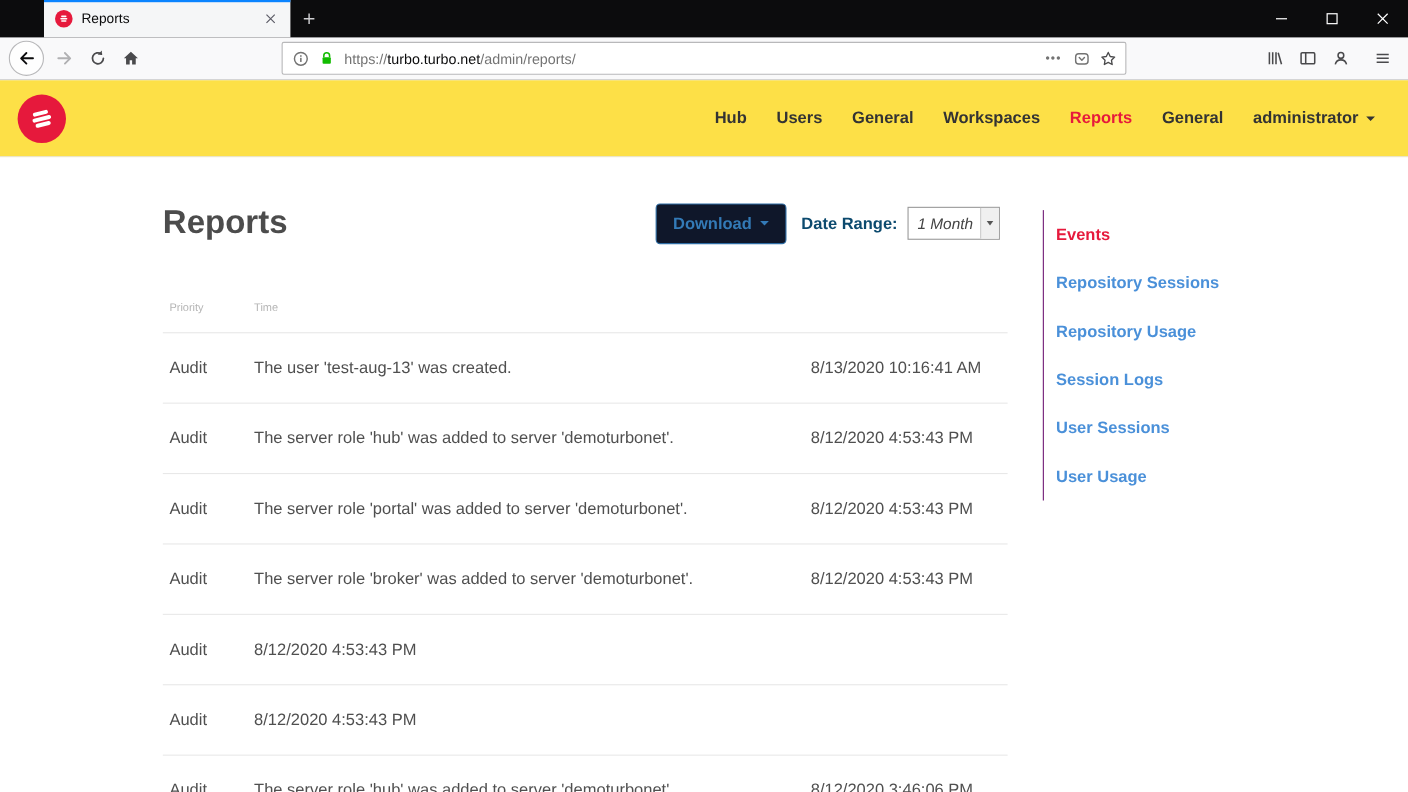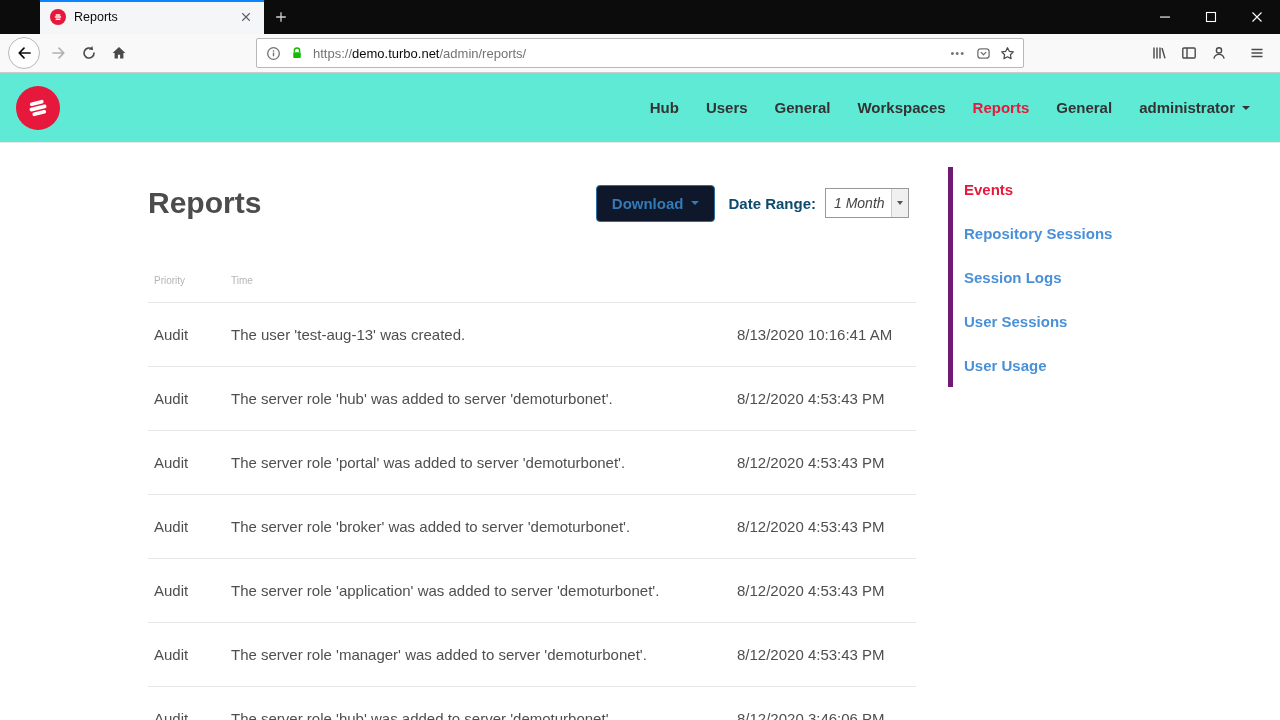--- a/index.html
+++ b/index.html
@@ -33,21 +33,21 @@
   .url-icon-btn { width:24px; height:24px; display:flex; align-items:center; justify-content:center; }
   .url-text { font-size:13px; margin-left:4px; white-space:nowrap; }
   .url-dim { color:#737373; }
   .url-host { color:#0c0c0d; }
   .url-spacer { flex:1; }
   .page-actions { color:#737373; font-size:11px; letter-spacing:1px; padding:0 6px; }
   .tb-right { margin-left:auto; display:flex; align-items:center; }
   .tb-sep { width:8px; }
 
   
-  .site-header { height:70px; background:#5eead4; border-bottom:1px solid #e7e7e7;
+  .site-header { height:70px; background:#fde047; border-bottom:1px solid #e7e7e7;
     display:flex; align-items:center; padding:0 30px 0 16px; }
   .logo { width:44px; height:44px; border-radius:50%; background:#e6193c;
     display:flex; align-items:center; justify-content:center; }
   .site-nav { margin-left:auto; display:flex; align-items:center; gap:27px; }
   .nav-item { font-size:15px; font-weight:700; color:#333; cursor:pointer; white-space:nowrap; }
   .nav-item.active { color:#e6193c; }
   .account-menu { display:flex; align-items:center; gap:7px; }
   .caret-down { width:0; height:0; border-left:4px solid transparent; border-right:4px solid transparent;
     border-top:4px solid #333; }
 
@@ -68,21 +68,21 @@
   .select-arrow { width:17px; height:28px; background:#f0f0f0; border-left:1px solid #ccc;
     display:flex; align-items:center; justify-content:center; }
   .select-arrow .caret-down { border-top-color:#555; border-left-width:3.5px; border-right-width:3.5px; }
 
   .report-table { margin-top:36px; }
   .thead, .trow { display:grid; grid-template-columns:77px 506px 185px; align-items:center; }
   .thead { height:44px; font-size:10px; color:#b5b5b5; border-bottom:1px solid #e8e8e8; }
   .trow { height:64px; font-size:15px; color:#4f4f4f; border-bottom:1px solid #e8e8e8; }
   .cell { padding-left:6px; white-space:nowrap; overflow:hidden; }
 
-  .side-nav { position:absolute; left:948px; top:24px; width:260px; border-left:5px solid #701a75; }
+  .side-nav { position:absolute; left:948px; top:48px; width:260px; border-left:1px solid #701a75; }
   .side-item { height:44px; display:flex; align-items:center; padding-left:11px;
     font-size:15px; font-weight:700; color:#4a90d9; cursor:pointer; }
   .side-item.active { color:#e6193c; }
 
   svg { display:block; }
 </style>
 </head>
 <body>
 
 <div class="titlebar">
@@ -157,21 +157,21 @@
           <rect x="7.25" y="7" width="1.5" height="4" fill="#737373"></rect>
           <rect x="7.25" y="4.5" width="1.5" height="1.5" fill="#737373"></rect>
         </svg>
     </span>
     <span class="url-icon-btn">
       <svg width="14" height="14" viewBox="0 0 16 16">
           <path d="M5 7V5.3a3 3 0 0 1 6 0V7" fill="none" stroke="#12bc00" stroke-width="1.6"></path>
           <rect x="3.7" y="7" width="8.6" height="6.6" rx="1" fill="#12bc00"></rect>
         </svg>
     </span>
-    <span class="url-text"><span class="url-dim">https://</span><span class="url-host">demo.turbo.net</span><span class="url-dim">/admin/reports/</span></span>
+    <span class="url-text"><span class="url-dim">https://</span><span class="url-host">turbo.turbo.net</span><span class="url-dim">/admin/reports/</span></span>
     <span class="url-spacer"></span>
     <span class="page-actions">•••</span>
     <span class="url-icon-btn">
       <svg width="15" height="15" viewBox="0 0 16 16">
           <rect x="2" y="3" width="12" height="10" rx="3" fill="none" stroke="#737373" stroke-width="1.4"></rect>
           <path d="M5.5 6.8 8 9.3l2.5-2.5" fill="none" stroke="#737373" stroke-width="1.4" stroke-linecap="round" stroke-linejoin="round"></path>
         </svg>
     </span>
     <span class="url-icon-btn">
       <svg width="15" height="15" viewBox="0 0 16 16">
@@ -271,36 +271,35 @@
         <span class="cell">The server role 'portal' was added to server 'demoturbonet'.</span>
         <span class="cell">8/12/2020 4:53:43 PM</span>
       </div>
       <div class="trow">
         <span class="cell">Audit</span>
         <span class="cell">The server role 'broker' was added to server 'demoturbonet'.</span>
         <span class="cell">8/12/2020 4:53:43 PM</span>
       </div>
       <div class="trow">
         <span class="cell">Audit</span>
-        <span class="cell">The server role 'application' was added to server 'demoturbonet'.</span>
-        <span class="cell">8/12/2020 4:53:43 PM</span>
-      </div>
-      <div class="trow">
-        <span class="cell">Audit</span>
-        <span class="cell">The server role 'manager' was added to server 'demoturbonet'.</span>
+        <span class="cell">8/12/2020 4:53:43 PM</span>
+      </div>
+      <div class="trow">
+        <span class="cell">Audit</span>
         <span class="cell">8/12/2020 4:53:43 PM</span>
       </div>
       <div class="trow">
         <span class="cell">Audit</span>
         <span class="cell">The server role 'hub' was added to server 'demoturbonet'.</span>
         <span class="cell">8/12/2020 3:46:06 PM</span>
       </div>
     </div>
   </div>
 
   <div class="side-nav">
     <div class="side-item active">Events</div>
     <div class="side-item">Repository Sessions</div>
+    <div class="side-item">Repository Usage</div>
     <div class="side-item">Session Logs</div>
     <div class="side-item">User Sessions</div>
     <div class="side-item">User Usage</div>
   </div>
 </div>
 
 </body></html>

